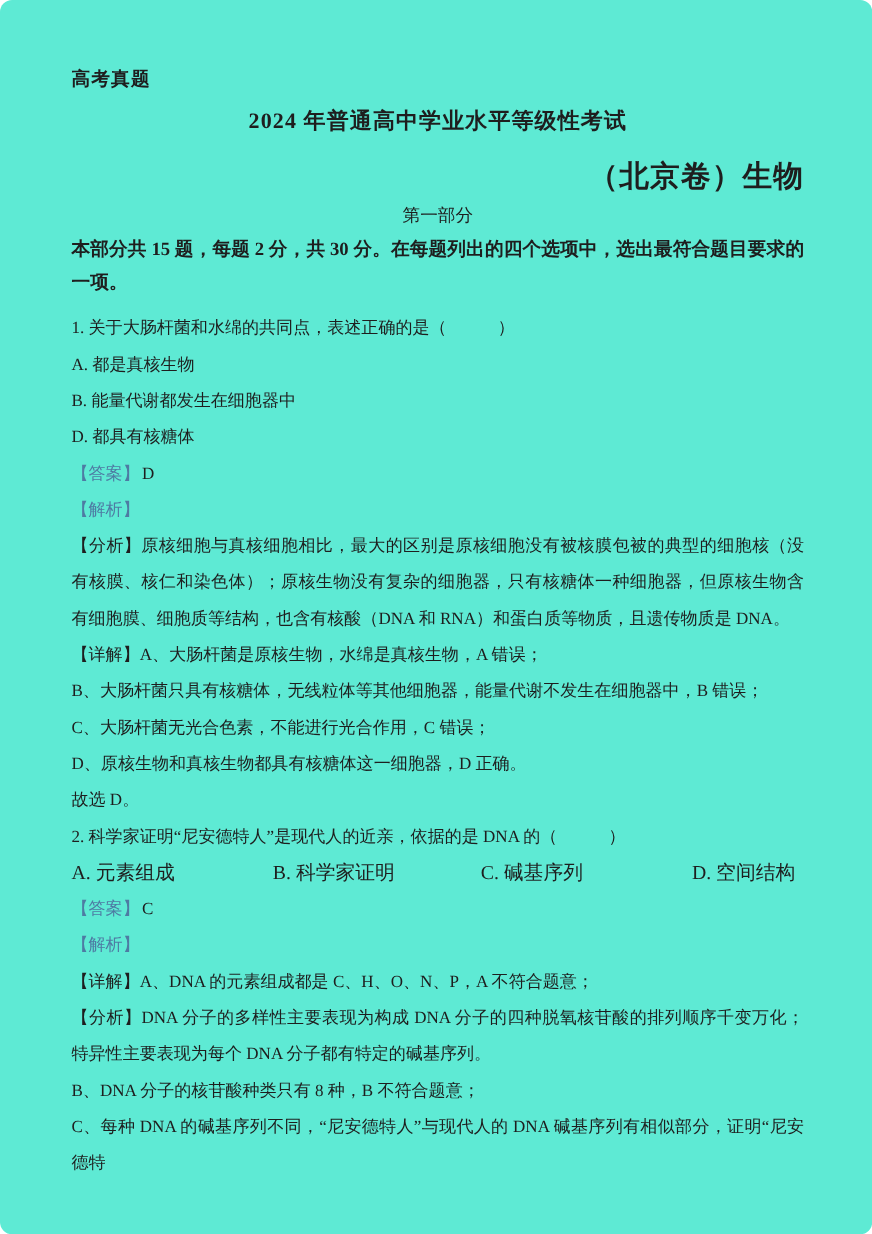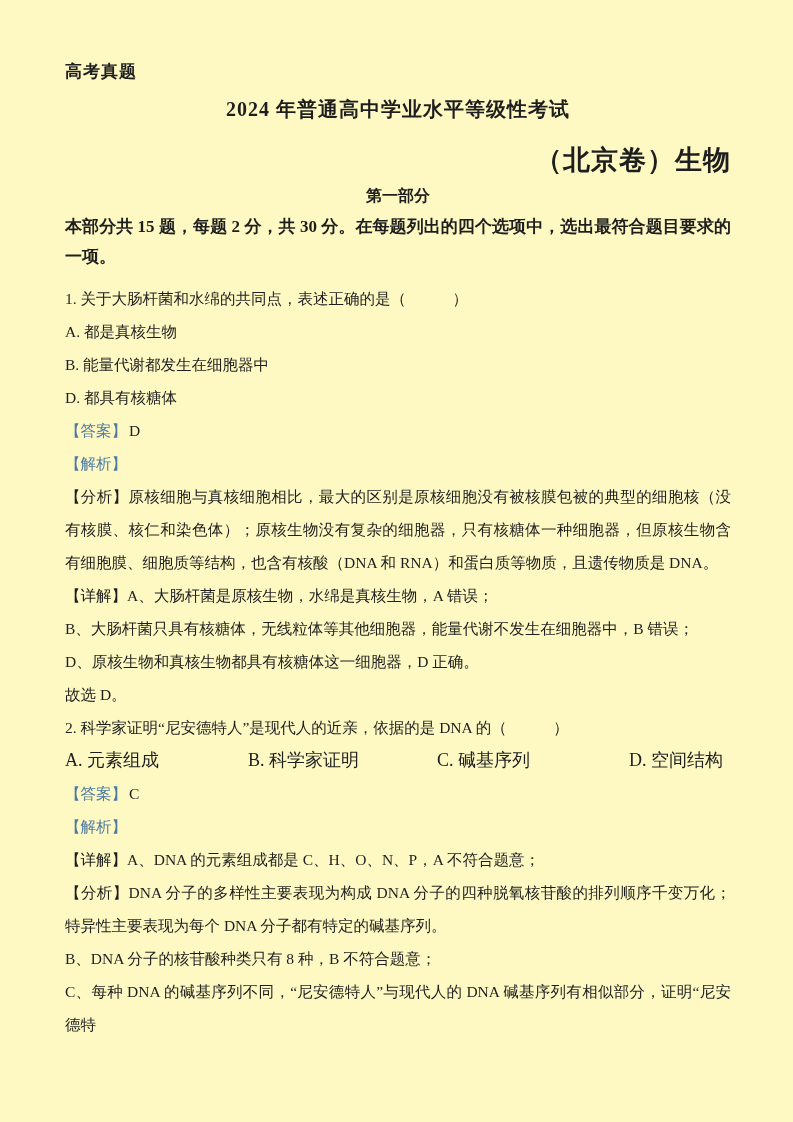--- a/index.html
+++ b/index.html
@@ -5,26 +5,27 @@
   html, body {
     margin: 0;
     padding: 0;
     background: #ffffff;
   }
   .page {
     position: relative;
     width: 793px;
     height: 1122px;
     margin: 0 auto;
-    background: #fef9c3;
+    background: #5eead4;
     box-sizing: border-box;
     padding: 0 62px 0 65px;
     overflow: hidden;
     font-family: "Liberation Serif", "DejaVu Serif", serif;
     color: #1e1e1e;
+    border-radius: 11px;
   }
   .badge {
     margin: 60px 0 0 0;
     font-size: 17px;
     font-weight: bold;
     letter-spacing: 1px;
   }
   .title {
     margin: 13px 0 0 0;
     text-align: center;
@@ -42,21 +43,21 @@
   .exam-info {
     margin: 15px 0 0 0;
     text-align: center;
     font-size: 16px;
     font-weight: bold;
   }
   .section-title {
     margin: 8px 0 0 0;
     text-align: center;
     font-size: 16px;
-    font-weight: bold;
+    font-weight: normal;
   }
   .section-intro {
     margin: 5px 0 0 0;
     font-size: 17px;
     font-weight: bold;
     line-height: 30px;
     text-align: justify;
   }
   .bodytext {
     margin: 0;
@@ -100,20 +101,21 @@
   <div class="q1-block">
     <p class="bodytext">1. 关于大肠杆菌和水绵的共同点，表述正确的是（　　　）</p>
     <p class="bodytext">A. 都是真核生物</p>
     <p class="bodytext">B. 能量代谢都发生在细胞器中</p>
     <p class="bodytext">D. 都具有核糖体</p>
     <p class="bodytext"><span class="marker">【答案】</span><span class="answer-letter">D</span></p>
     <p class="bodytext"><span class="marker">【解析】</span></p>
     <p class="bodytext">【分析】原核细胞与真核细胞相比，最大的区别是原核细胞没有被核膜包被的典型的细胞核（没有核膜、核仁和染色体）；原核生物没有复杂的细胞器，只有核糖体一种细胞器，但原核生物含有细胞膜、细胞质等结构，也含有核酸（DNA 和 RNA）和蛋白质等物质，且遗传物质是 DNA。</p>
     <p class="bodytext">【详解】A、大肠杆菌是原核生物，水绵是真核生物，A 错误；</p>
     <p class="bodytext">B、大肠杆菌只具有核糖体，无线粒体等其他细胞器，能量代谢不发生在细胞器中，B 错误；</p>
+    <p class="bodytext">C、大肠杆菌无光合色素，不能进行光合作用，C 错误；</p>
     <p class="bodytext">D、原核生物和真核生物都具有核糖体这一细胞器，D 正确。</p>
     <p class="bodytext">故选 D。</p>
   </div>
 
   <div>
     <p class="bodytext">2. 科学家证明“尼安德特人”是现代人的近亲，依据的是 DNA 的（　　　）</p>
     <p class="optrow">
       <span>A. 元素组成</span>
       <span>B. 科学家证明</span>
       <span>C. 碱基序列</span>

